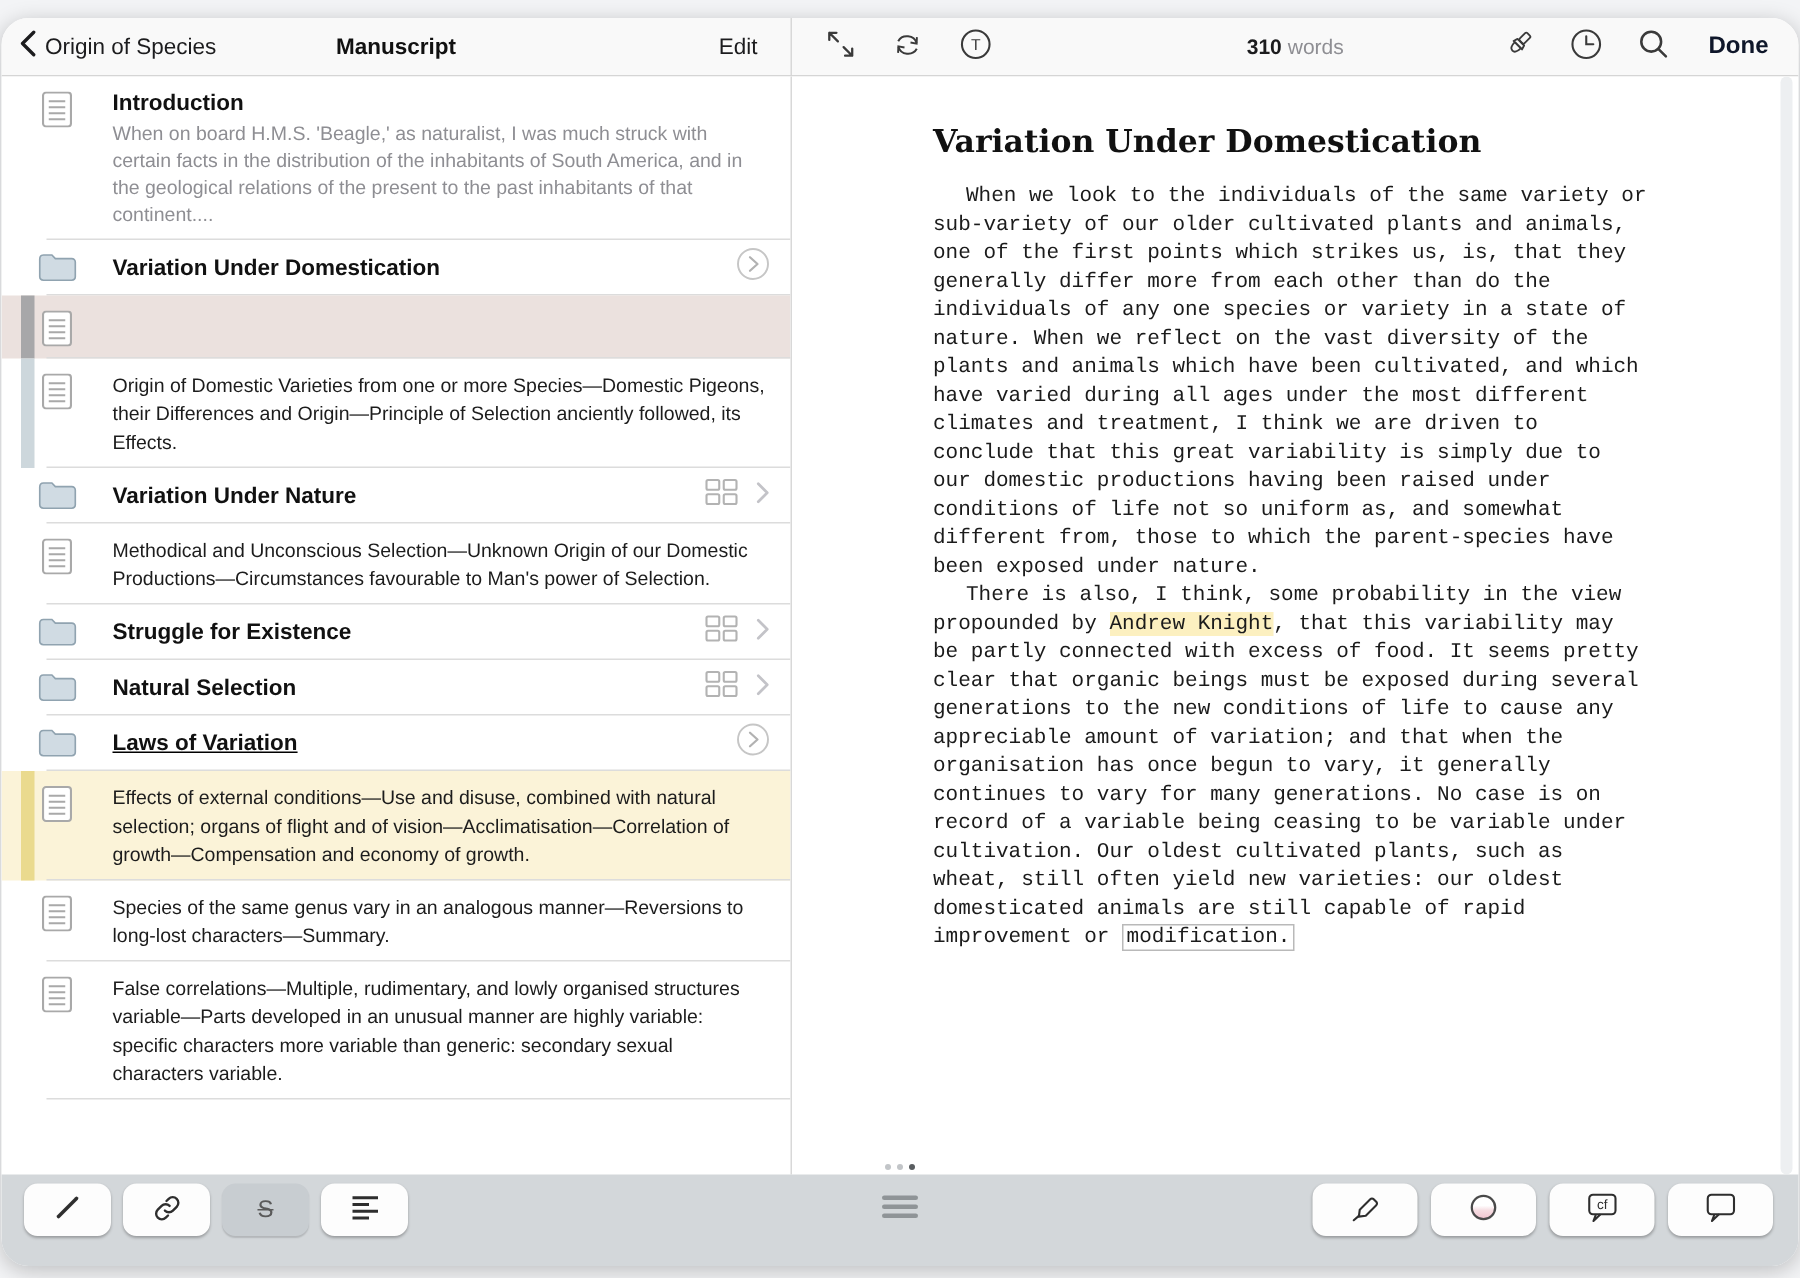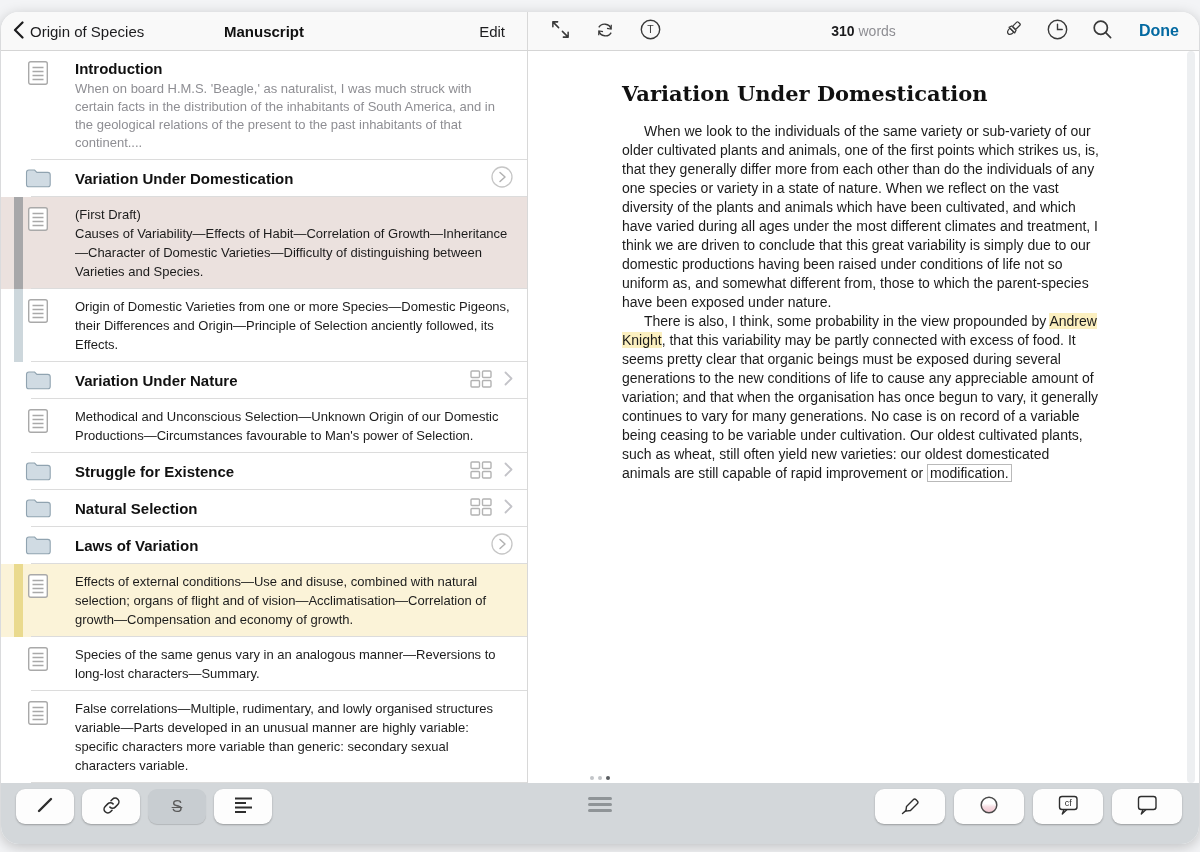--- a/index.html
+++ b/index.html
@@ -12,21 +12,21 @@
   .back-btn{display:flex;align-items:center;gap:6px;margin-left:12px;background:none;border:none;font:15px "Liberation Sans",sans-serif;color:#1c1c1e;padding:0;cursor:pointer;}
   .tb-title{position:absolute;left:0;right:0;text-align:center;font-size:15px;font-weight:700;color:#111;pointer-events:none;}
   .edit-btn{margin-left:auto;margin-right:16px;background:none;border:none;font:15px "Liberation Sans",sans-serif;color:#1c1c1e;cursor:pointer;z-index:2;}
   .tb-right{position:relative;flex:1;display:flex;align-items:center;padding:0 14px 0 18px;}
   .icon-btn{width:28px;height:28px;display:flex;align-items:center;justify-content:center;background:none;border:none;padding:0;cursor:pointer;}
   .tb-right .cluster-l{display:flex;gap:17px;align-items:center;}
   .tb-right .cluster-r{margin-left:auto;display:flex;gap:17px;align-items:center;}
   .word-count{position:absolute;left:50%;transform:translateX(-50%);font-size:14px;color:#1c1c1e;background:none;border:none;cursor:pointer;}
   .word-count .num{font-weight:700;}
   .word-count .unit{color:#8e8e93;font-weight:400;margin-left:4px;}
-  .done-btn{background:none;border:none;font:600 16px "Liberation Sans",sans-serif;color:#0369a1;cursor:pointer;}
+  .done-btn{background:none;border:none;font:600 16px "Liberation Sans",sans-serif;color:#0f172a;cursor:pointer;}
 
   
   .content{flex:1;display:flex;min-height:0;}
   .sidebar{width:527px;flex:0 0 527px;border-right:1px solid #d8d8d8;box-sizing:border-box;overflow:hidden;background:#fff;}
   .row{position:relative;display:flex;padding:8px 8px 8px 0;cursor:pointer;}
   .row::after{content:"";position:absolute;left:30px;right:0;bottom:0;height:1px;background:#dcdcdc;}
   .icon-wrap{flex:0 0 74px;display:flex;justify-content:center;align-items:flex-start;padding-top:2px;}
   .row.folder{height:37px;box-sizing:border-box;padding-top:0;padding-bottom:0;align-items:center;}
   .row.folder .icon-wrap{align-items:center;padding-top:0;}
   .rbody{flex:1;min-width:0;padding-right:8px;}
@@ -34,21 +34,21 @@
   .rpreview{font-size:13px;color:#8e8e93;line-height:18px;margin-top:2px;}
   .rtext{font-size:13px;color:#1c1c1c;line-height:19px;white-space:pre-line;}
   .accessories{display:flex;align-items:center;gap:12px;margin-right:6px;}
   .strip{position:absolute;left:13px;top:0;bottom:0;width:9px;}
 
   
   .editor{position:relative;flex:1;background:#fff;overflow:hidden;}
   .scroll-edge{position:absolute;top:0;bottom:0;right:4px;width:8px;background:#edeff1;border-radius:4px;}
   .page{padding:30px 100px 0 94px;}
   .doc-title{font-family:"DejaVu Serif",serif;font-size:21px;font-weight:700;color:#111;margin:0 0 16px 0;}
-  .para{font-family:Liberation Sans, sans-serif;font-size:14px;line-height:19px;color:#1b1b1b;margin:0;text-indent:22px;max-width:500px;text-align:left;}
+  .para{font-family:Liberation Mono, monospace;font-size:14px;line-height:19px;color:#1b1b1b;margin:0;text-indent:22px;max-width:500px;text-align:left;}
   .hl{background:#fcf0c0;}
   .boxed{border:1px solid #b9b9b9;padding:0 2px;}
 
   
   .bottombar{position:relative;height:61px;flex:0 0 61px;background:#d3d7da;}
   .dots{position:absolute;top:-7px;left:50%;transform:translateX(-50%);display:flex;gap:4px;}
   .dots i{width:4px;height:4px;border-radius:50%;display:block;}
   .dots i:nth-child(1),.dots i:nth-child(2){background:#c2c5c8;}
   .dots i:nth-child(3){background:#595d60;}
   .bb-group{position:absolute;top:6px;display:flex;gap:8px;}
@@ -181,24 +181,20 @@
       </div>
 
       <div class="row doc" style="background:#ebe1de">
         <span class="strip" style="background:#a7a7a9"></span>
         <span class="icon-wrap">
           <svg width="20" height="24" viewBox="0 0 20 24">
                 <rect x="0.7" y="0.7" width="18.6" height="22.6" rx="2" fill="#fff" stroke="#a9a9a9" stroke-width="1.4"></rect>
                 <path d="M4.5 6.5h11 M4.5 10.5h11 M4.5 14.5h11 M4.5 18.5h11" stroke="#a9a9a9" stroke-width="1.4"></path>
               </svg>
         </span>
-        <div class="rbody">
-          <div class="rtext">(First Draft)
-Causes of Variability—Effects of Habit—Correlation of Growth—Inheritance—Character of Domestic Varieties—Difficulty of distinguishing between Varieties and Species.</div>
-        </div>
       </div>
 
       <div class="row doc">
         <span class="strip" style="background:#cdd7dc"></span>
         <span class="icon-wrap">
           <svg width="20" height="24" viewBox="0 0 20 24">
                 <rect x="0.7" y="0.7" width="18.6" height="22.6" rx="2" fill="#fff" stroke="#a9a9a9" stroke-width="1.4"></rect>
                 <path d="M4.5 6.5h11 M4.5 10.5h11 M4.5 14.5h11 M4.5 18.5h11" stroke="#a9a9a9" stroke-width="1.4"></path>
               </svg>
         </span>
@@ -296,21 +292,21 @@
           </span>
         </span>
       </div>
 
       <div class="row folder">
         <span class="icon-wrap">
           <svg width="27" height="21" viewBox="0 0 27 21">
                 <path d="M1.5 4.6 c0-1.5 1.1-2.6 2.5-2.6 h5.6 l2.3 2.4 h10.9 c1.4 0 2.4 1.1 2.4 2.4 v9.6 c0 1.4-1 2.4-2.4 2.4 H4 c-1.4 0-2.5-1-2.5-2.4 z" fill="#d0dbe3" stroke="#90a3b0" stroke-width="1.1"></path>
               </svg>
         </span>
-        <div class="rbody" style="align-self:center;">
+        <div class="rbody" style="align-self:center;text-decoration:underline;">
           <div class="rtitle">Laws of Variation</div>
         </div>
         <span class="accessories">
           <span>
             <svg width="22" height="22" viewBox="0 0 22 22" fill="none">
                   <circle cx="11" cy="11" r="10" stroke="#c6c6c6" stroke-width="1.3"></circle>
                   <path d="M9 6.5 L14 11 L9 15.5" stroke="#b2b2b2" stroke-width="1.5" stroke-linecap="round" stroke-linejoin="round"></path>
                 </svg>
           </span>
         </span>

